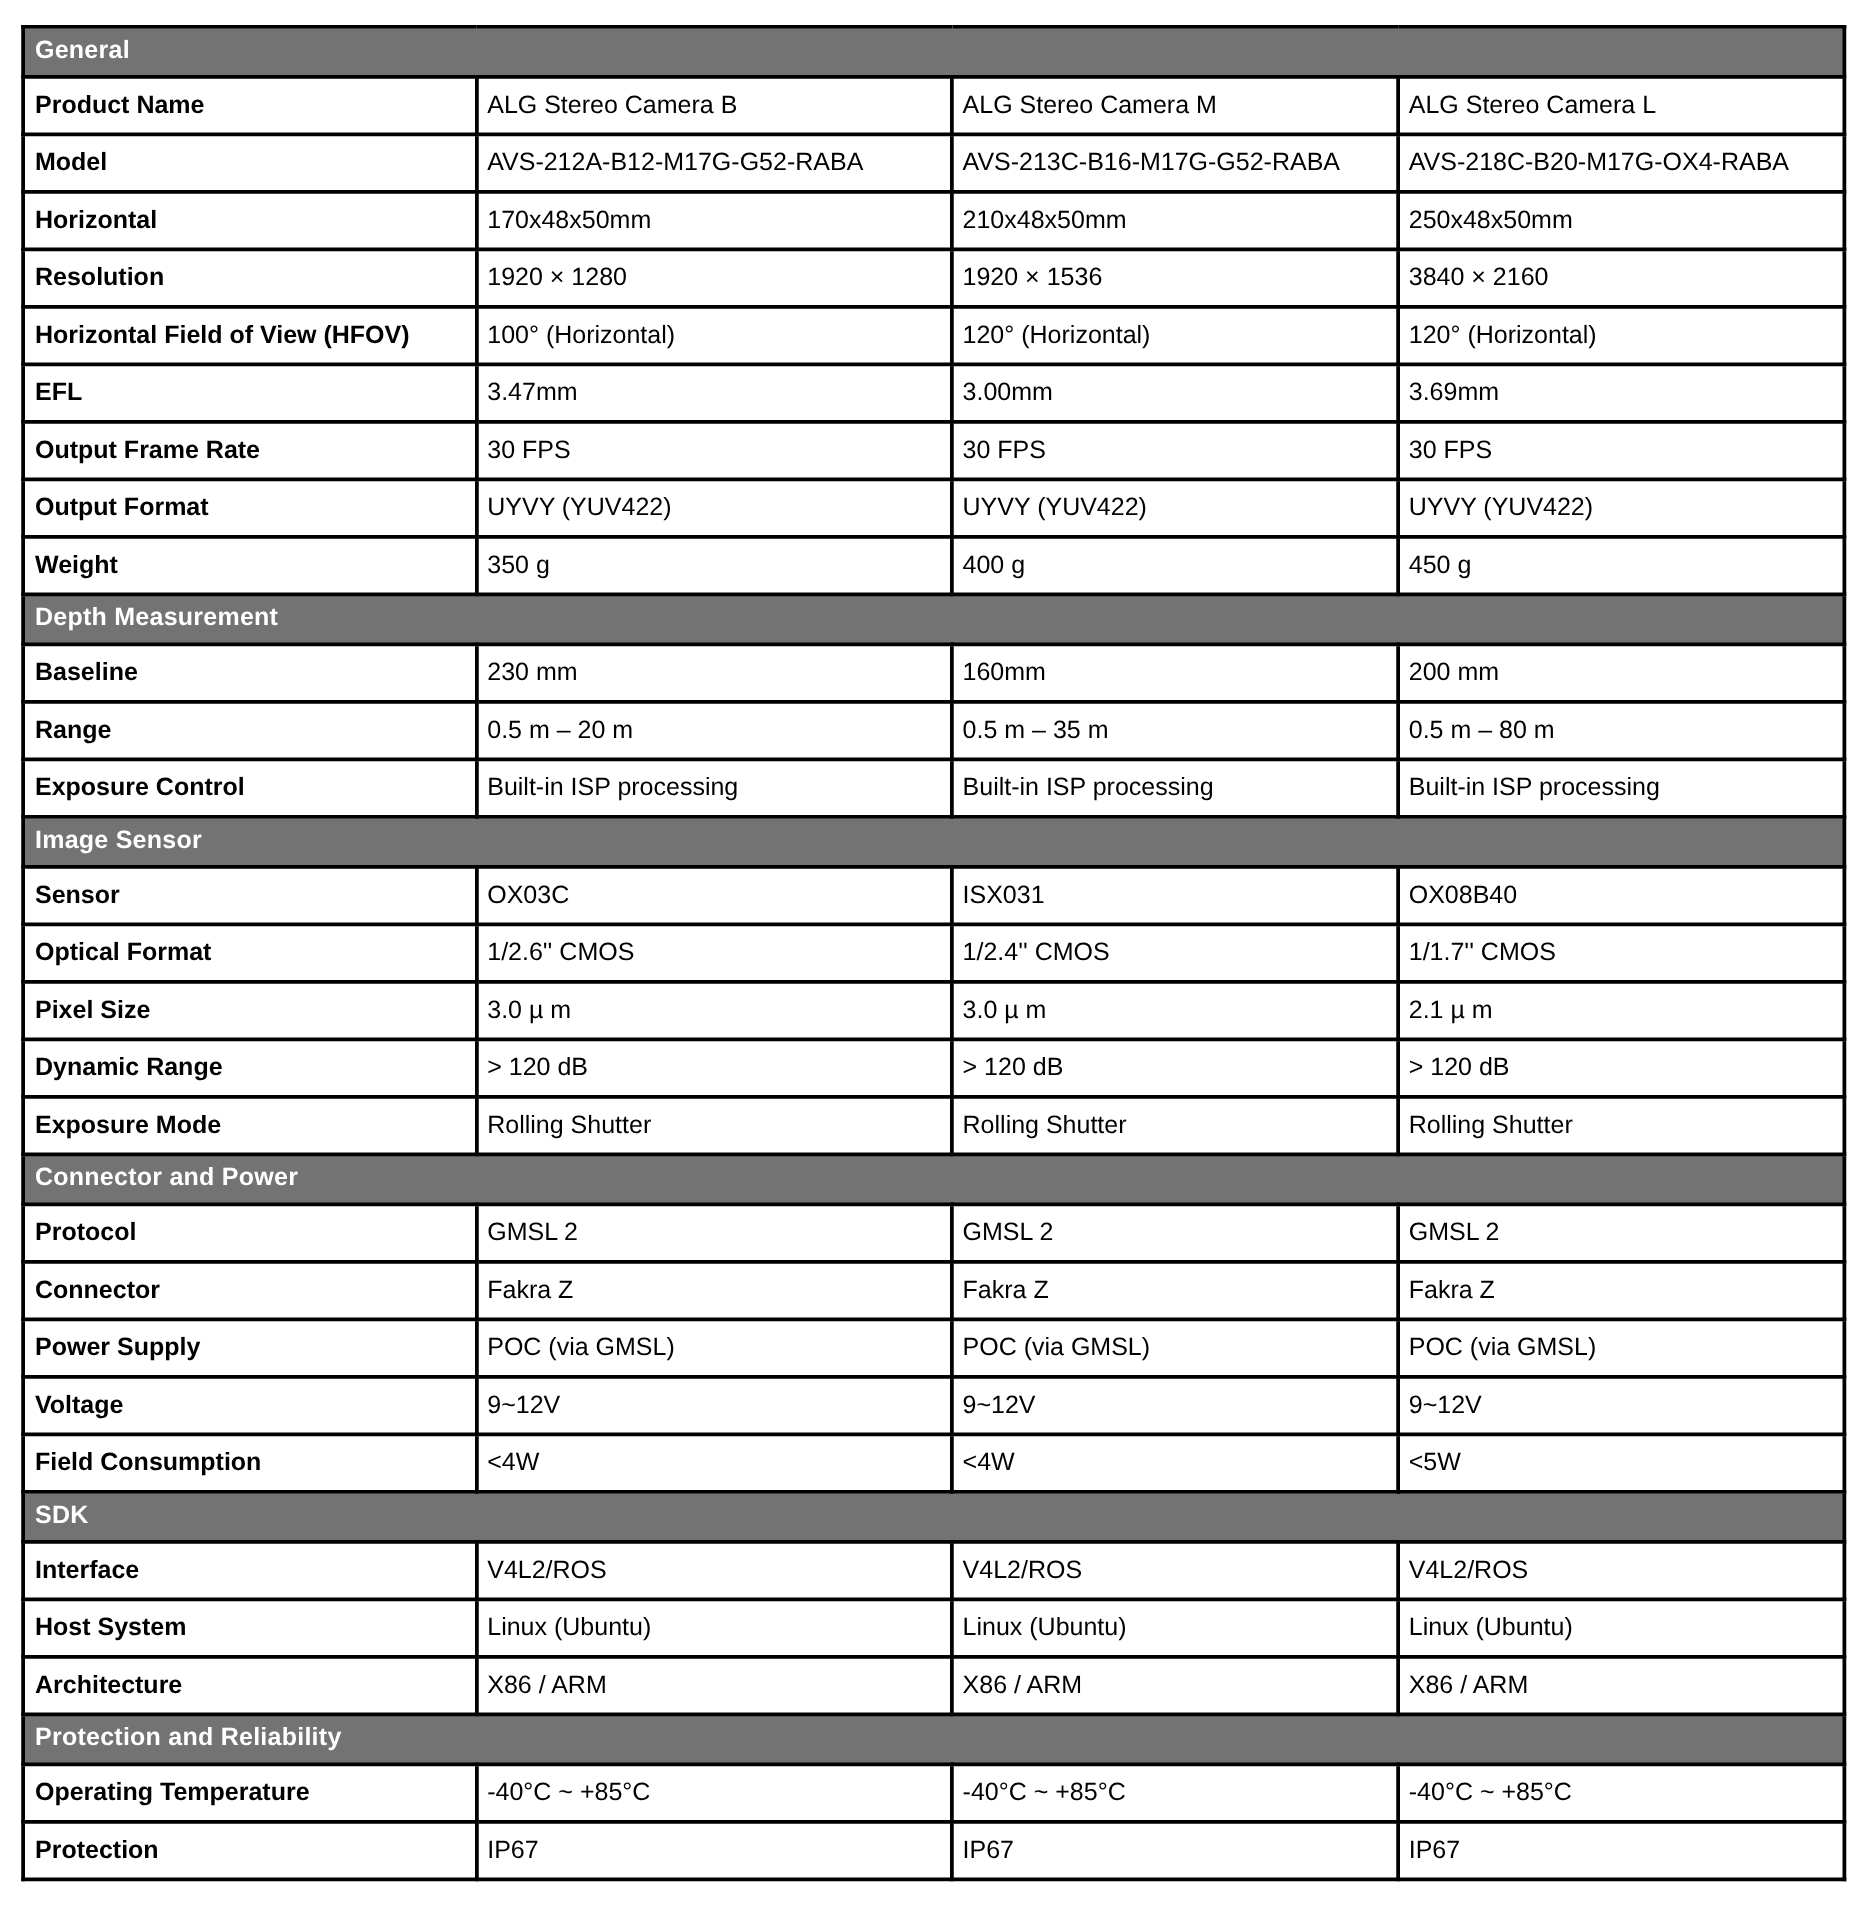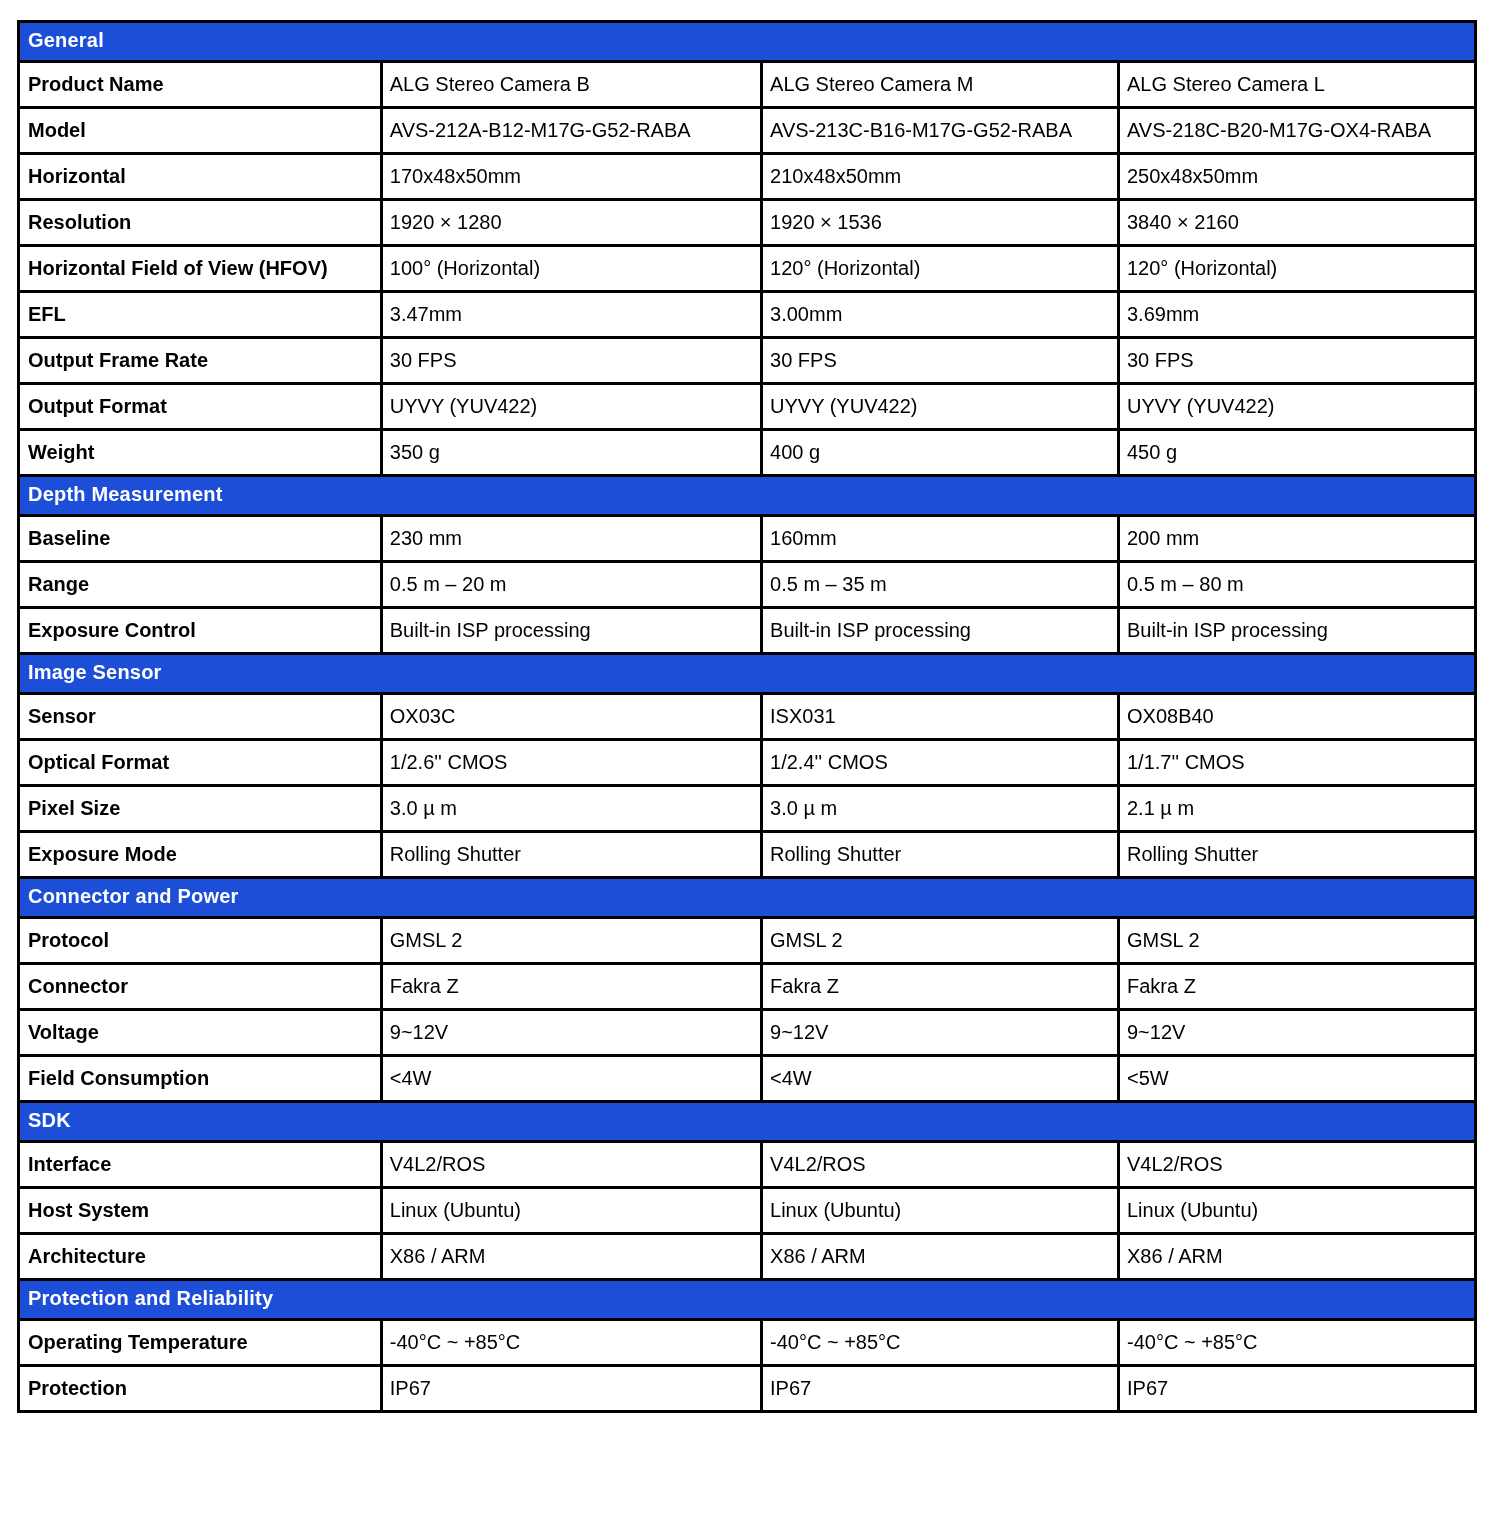--- a/index.html
+++ b/index.html
@@ -29,21 +29,21 @@
 
   table.spec td {
     border: 3px solid #000000;
     font-size: 20px;
     line-height: 1.15;
     vertical-align: middle;
     overflow: hidden;
     white-space: nowrap;
   }
   td.section-header {
-    background: #1d4ed8;
+    background: #737373;
     color: #ffffff;
     font-weight: bold;
     height: 33px;
     padding: 1px 8px 3px 8px;
     letter-spacing: 0.2px;
   }
   td.label-cell {
     font-weight: bold;
     height: 41px;
     padding: 1px 4px 1px 8px;
@@ -158,39 +158,51 @@
           <td class="value-cell">1/2.4'' CMOS</td>
           <td class="value-cell">1/1.7'' CMOS</td>
         </tr>
         <tr>
           <td class="label-cell">Pixel Size</td>
           <td class="value-cell">3.0 µ m</td>
           <td class="value-cell">3.0 µ m</td>
           <td class="value-cell">2.1 µ m</td>
         </tr>
         <tr>
+          <td class="label-cell">Dynamic Range</td>
+          <td class="value-cell">&gt; 120 dB</td>
+          <td class="value-cell">&gt; 120 dB</td>
+          <td class="value-cell">&gt; 120 dB</td>
+        </tr>
+        <tr>
           <td class="label-cell">Exposure Mode</td>
           <td class="value-cell">Rolling Shutter</td>
           <td class="value-cell">Rolling Shutter</td>
           <td class="value-cell">Rolling Shutter</td>
         </tr>
         <tr>
           <td class="section-header" colspan="4">Connector and Power</td>
         </tr>
         <tr>
           <td class="label-cell">Protocol</td>
           <td class="value-cell">GMSL 2</td>
           <td class="value-cell">GMSL 2</td>
           <td class="value-cell">GMSL 2</td>
         </tr>
         <tr>
           <td class="label-cell">Connector</td>
           <td class="value-cell">Fakra Z</td>
           <td class="value-cell">Fakra Z</td>
           <td class="value-cell">Fakra Z</td>
+        </tr>
+        <tr>
+          <td class="label-cell">Power Supply</td>
+          <td class="value-cell">POC (via GMSL)</td>
+          <td class="value-cell">POC (via GMSL)</td>
+          <td class="value-cell">POC (via GMSL)</td>
         </tr>
         <tr>
           <td class="label-cell">Voltage</td>
           <td class="value-cell">9~12V</td>
           <td class="value-cell">9~12V</td>
           <td class="value-cell">9~12V</td>
         </tr>
         <tr>
           <td class="label-cell">Field Consumption</td>
           <td class="value-cell">&lt;4W</td>

